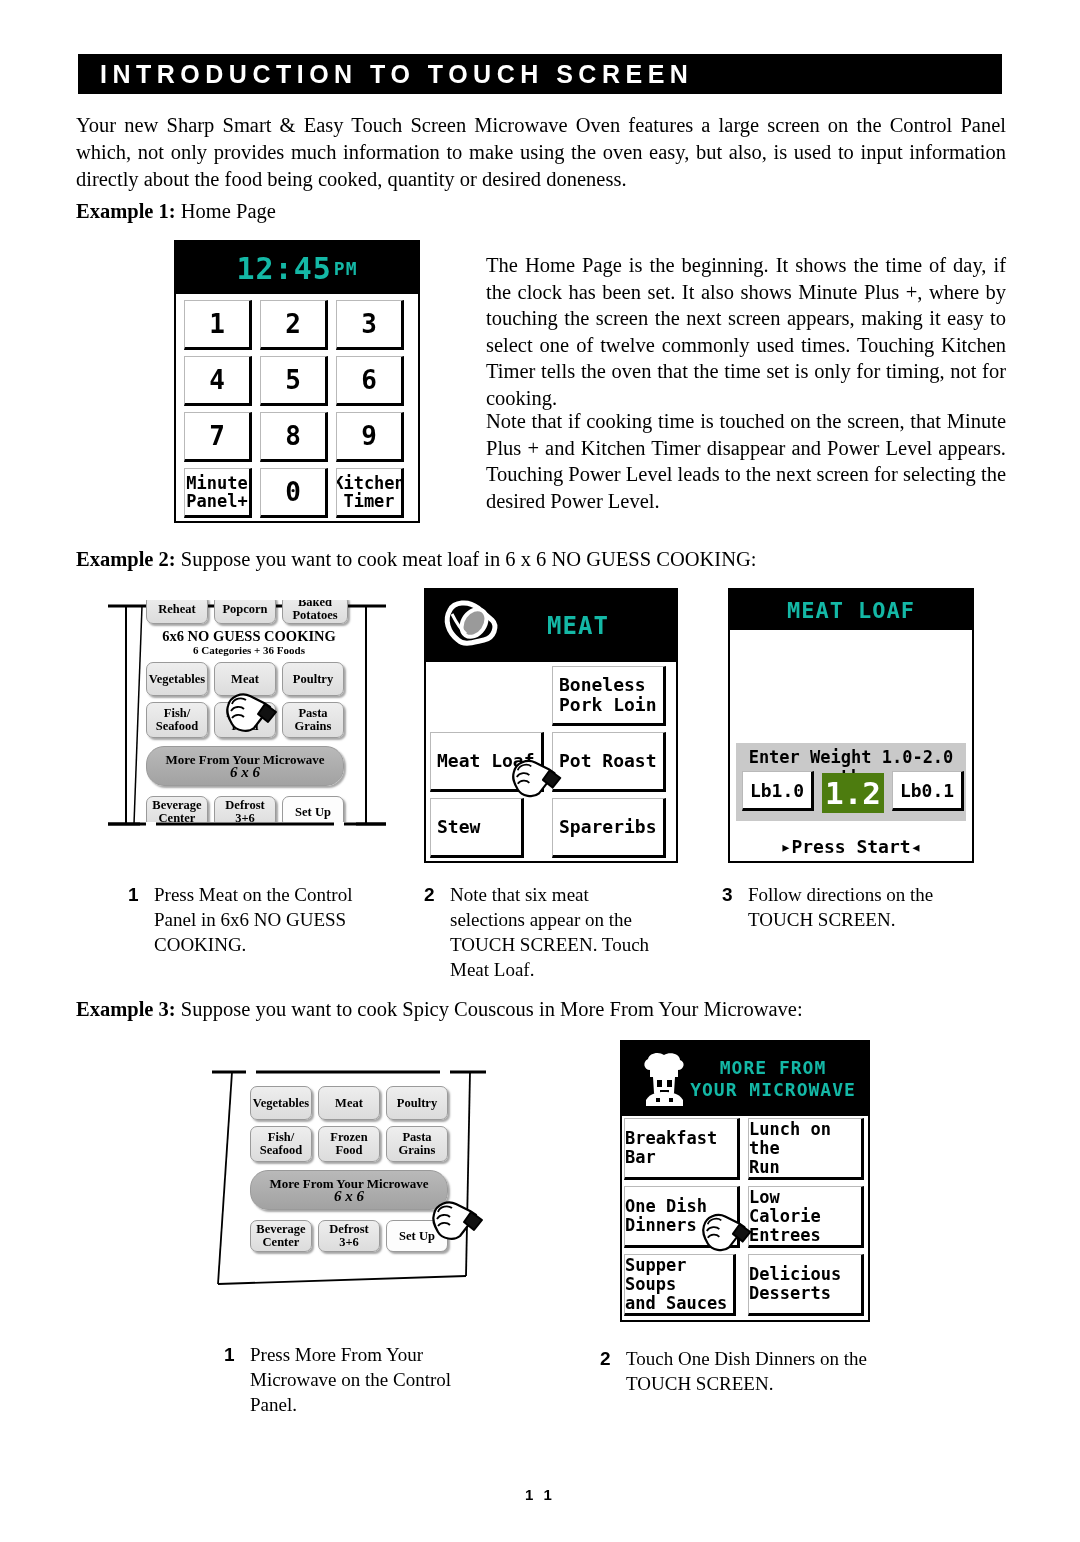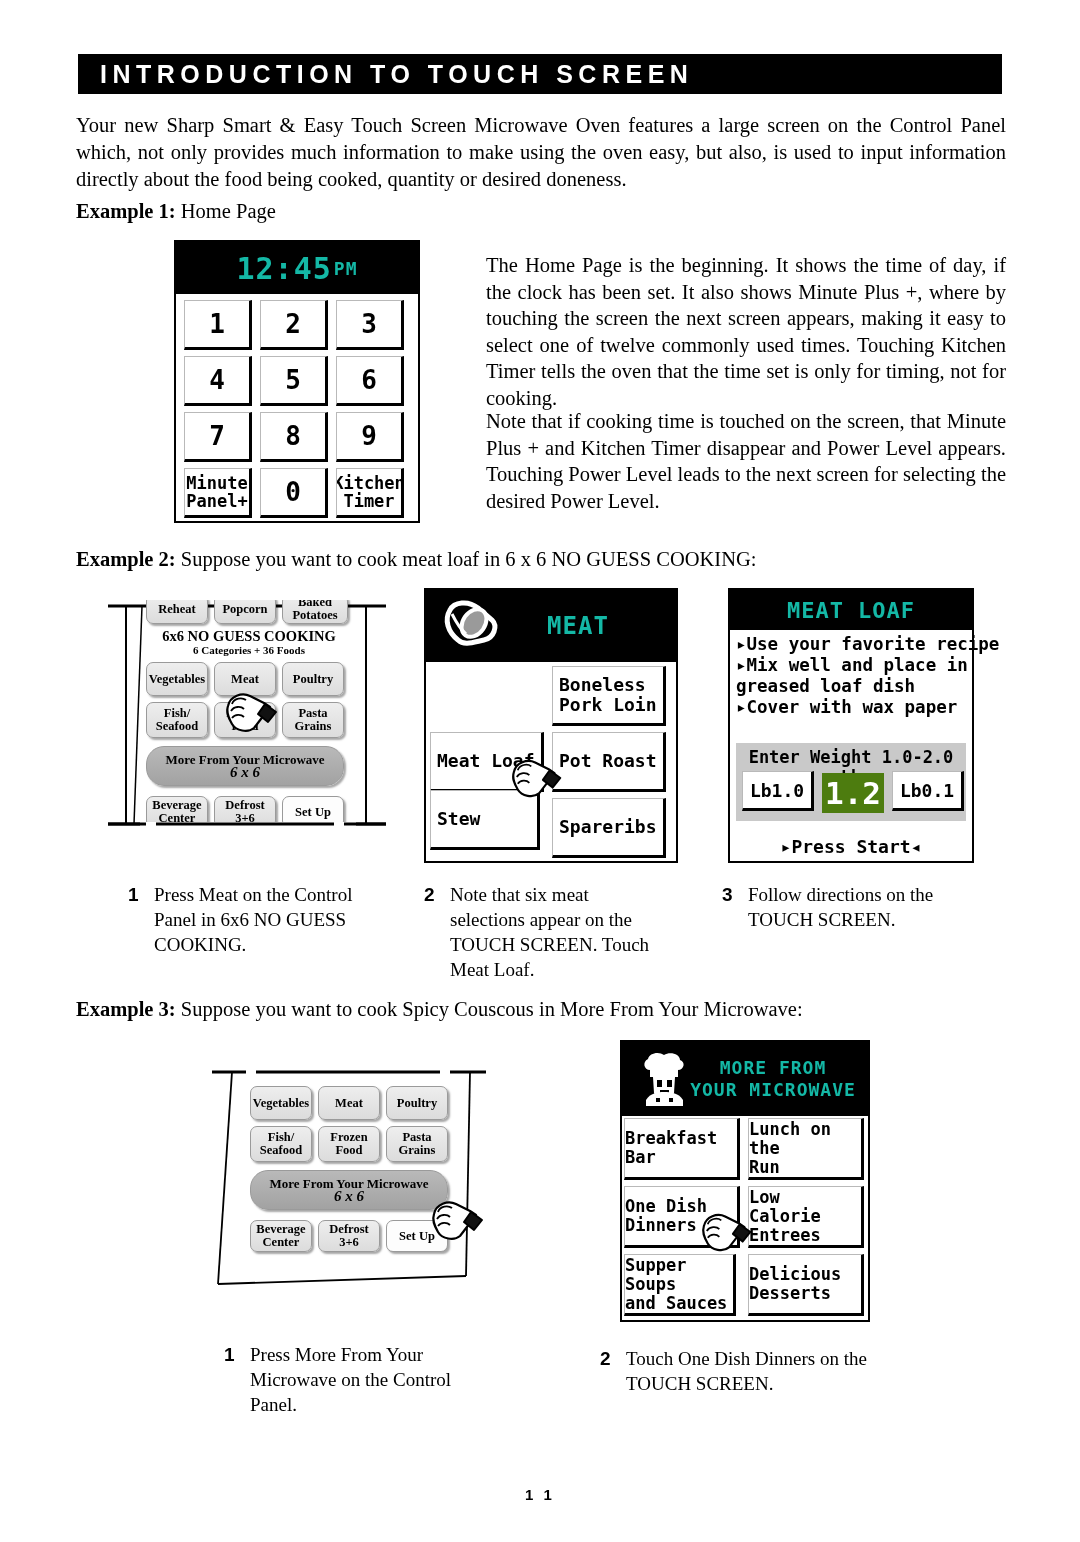--- a/index.html
+++ b/index.html
@@ -318,42 +318,36 @@
       <ellipse cx="40" cy="27" rx="11" ry="15" transform="rotate(35 40 27)" fill="#9a9a9a" stroke="#fff" stroke-width="4"></ellipse>
       <path d="M18 18 C22 26, 26 33, 32 38" fill="none" stroke="#fff" stroke-width="3"></path>
     </svg>
     <span style="margin-left:54px;">MEAT</span>
   </div>
   <div class="lcd-body">
     <div class="lkey meat-key" style="left:126px; top:4px;  width:114px; height:60px; white-space:pre-line;">Boneless
 Pork Loin</div>
     <div class="lkey meat-key" style="left:4px;   top:70px; width:114px; height:60px; white-space:pre-line;">Meat Loaf</div>
     <div class="lkey meat-key" style="left:126px; top:70px; width:114px; height:60px; white-space:pre-line;">Pot Roast</div>
-    <div class="lkey meat-key" style="left:4px;   top:128px;width:110px; height:60px; white-space:pre-line;">Stew</div>
+    <div class="lkey meat-key" style="left:4px;   top:136px;width:94px; height:60px; white-space:pre-line;">Stew</div>
     <div class="lkey meat-key" style="left:126px; top:136px;width:114px; height:60px; white-space:pre-line;">Spareribs</div>
 
     <svg class="hand" style="left:84px; top:88px;" width="60" height="52" viewBox="0 0 62 52">
       <path d="M4 22 C6 12, 18 8, 26 12 L40 19 L46 23 L40 31 L30 44 C24 49, 12 47, 8 40 C4 33, 2 28, 4 22 Z" fill="#ffffff" stroke="#000" stroke-width="2.2" stroke-linejoin="round"></path>
       <path d="M8 20 C10 14, 18 13, 22 16" fill="none" stroke="#000" stroke-width="1.8"></path>
       <path d="M7 27 C10 22, 17 22, 20 25" fill="none" stroke="#000" stroke-width="1.8"></path>
       <path d="M8 34 C11 30, 17 30, 20 33" fill="none" stroke="#000" stroke-width="1.8"></path>
       <path d="M41 20 L52 28 L44 38 L34 30 Z" fill="#111" stroke="#000" stroke-width="2" stroke-linejoin="round"></path>
     </svg>
   </div>
 </div>
 
 <div class="lcd" id="meatloaf-screen">
   <div class="lcd-title">MEAT LOAF</div>
   <div class="lcd-body">
-    <div class="ml-lines">
-      <div class="ml-line">▸Use your favorite recipe</div>
-      <div class="ml-line">▸Mix well and place in</div>
-      <div class="ml-line"> greased loaf dish</div>
-      <div class="ml-line">▸Cover with wax paper</div>
-    </div>
 
     <div class="ml-weightbox">
       <div class="ml-weight-label">Enter Weight 1.0-2.0 Lb</div>
       <div class="lkey center" style="left:6px; top:28px; width:72px; height:40px; font-size:18px;">Lb1.0</div>
       <div class="ml-digits">1.2</div>
       <div class="lkey center" style="left:156px; top:28px; width:72px; height:40px; font-size:18px;">Lb0.1</div>
     </div>
 
     <div class="ml-press">▸Press Start◂</div>
   </div>

